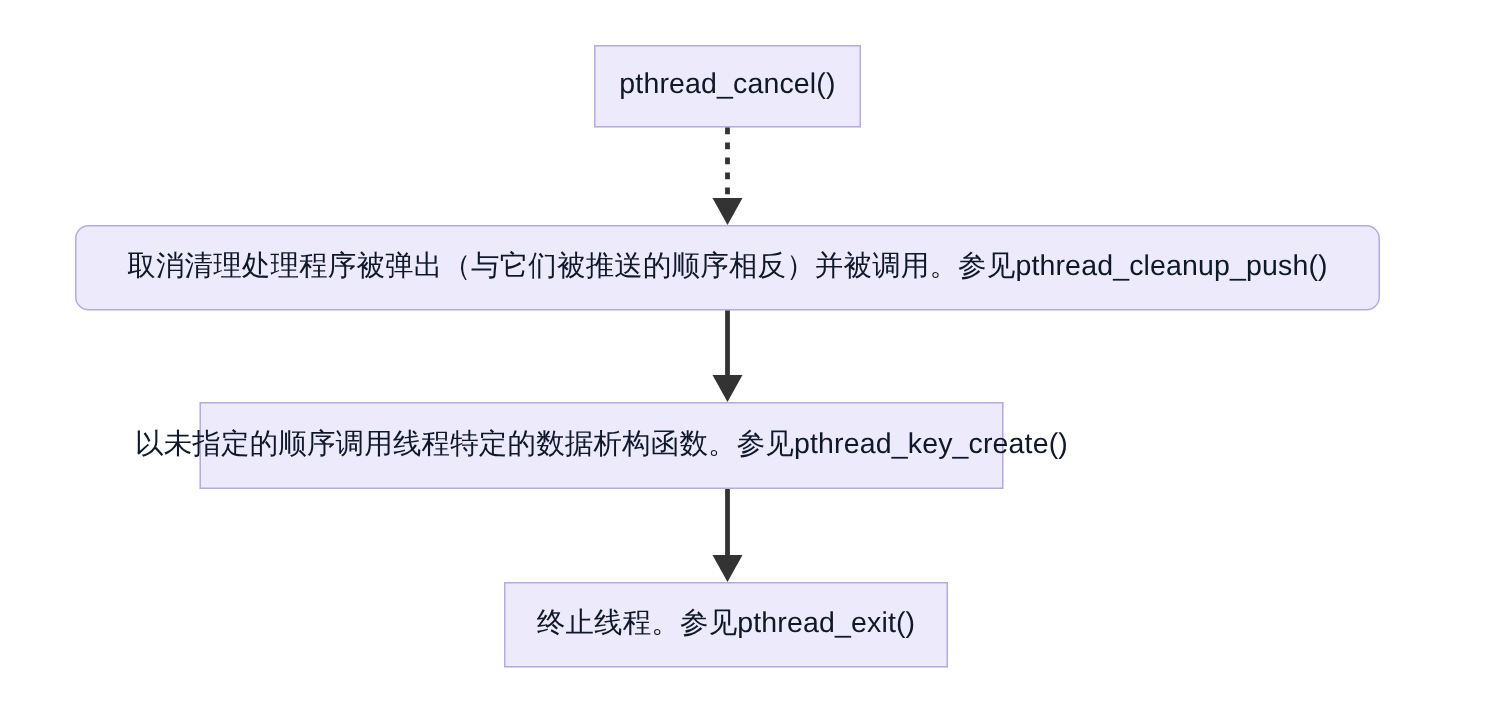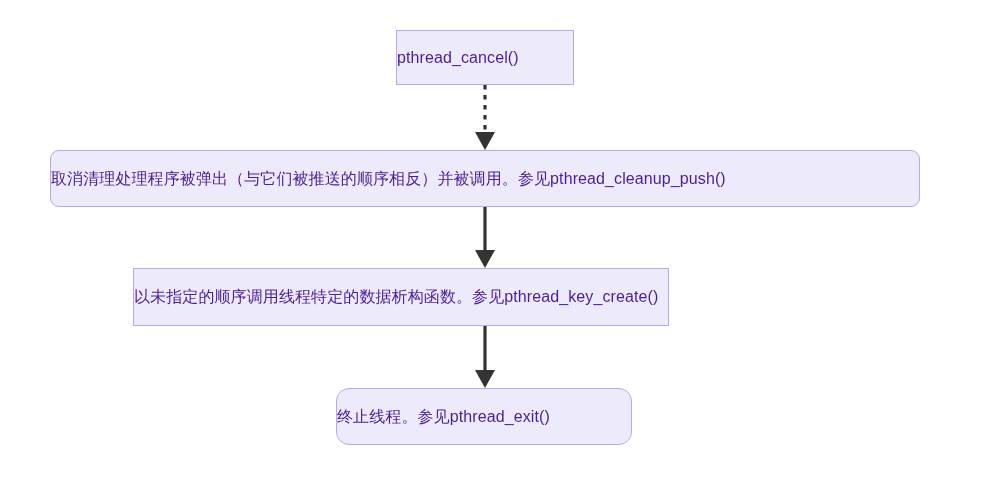--- a/index.html
+++ b/index.html
@@ -19,36 +19,37 @@
   }
 
   
   .node {
     position: absolute;
     box-sizing: border-box;
     background: #ECEAFB;
     border: 1.6px solid #B9A8E8;
     display: flex;
     align-items: center;
-    color: #4c1d95;
-    font-size: 16px;
+    justify-content: center;
+    color: #0f172a;
+    font-size: 19px;
     line-height: 1.2;
     letter-spacing: 0.1px;
     white-space: nowrap;
     user-select: none;
   }
   .node.rounded {
     border-radius: 9px;
   }
 
   
   #node-cancel   { left: 396px; top: 30px;  width: 178px; height: 55px; }
   #node-cleanup  { left: 50px;  top: 150px; width: 870px; height: 57px; }
   #node-key      { left: 133px; top: 268px; width: 536px; height: 58px; }
-  #node-exit     { left: 336px; top: 388px; width: 296px; height: 57px; border-radius: 13px; }
+  #node-exit     { left: 336px; top: 388px; width: 296px; height: 57px; }
 
   
   .connector {
     position: absolute;
     overflow: visible;
   }
 
   
   #watermark {
     position: absolute;

